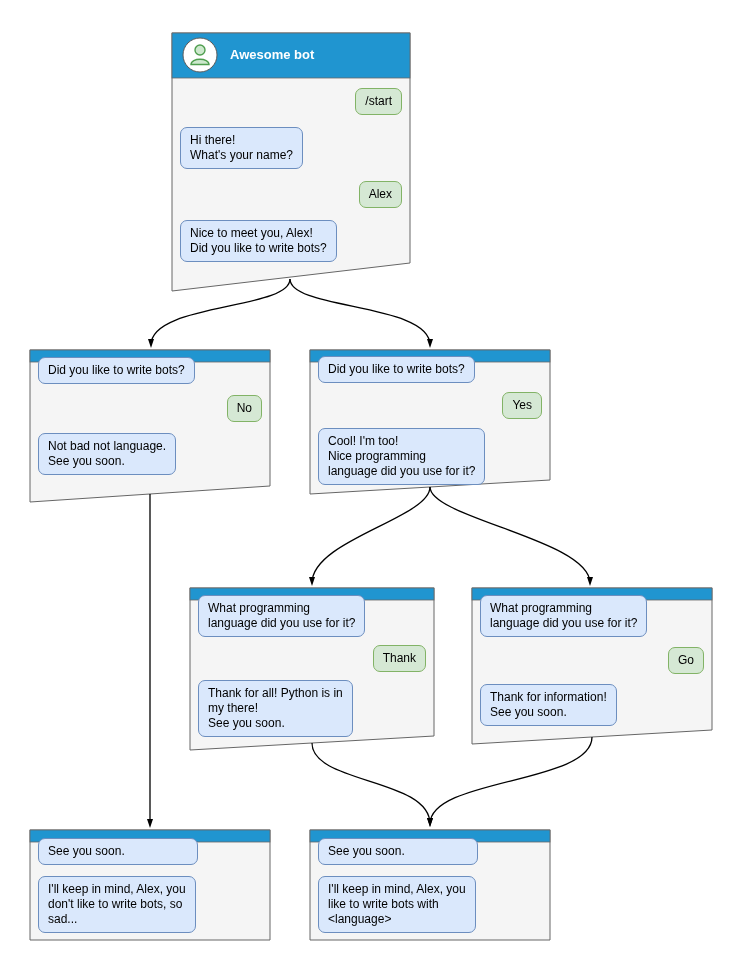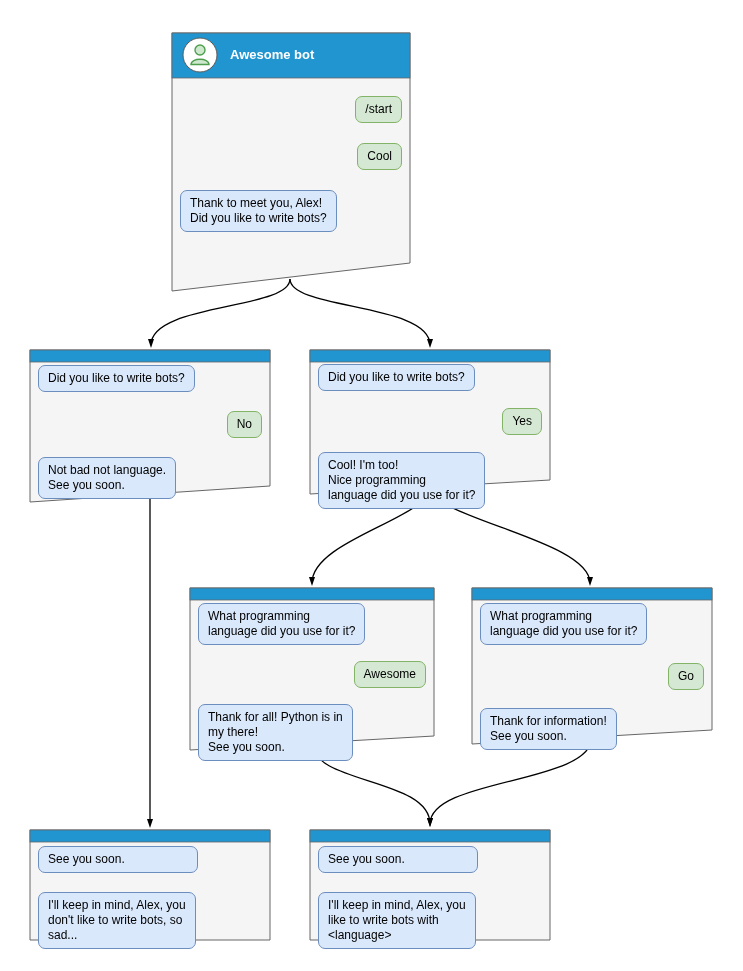--- a/index.html
+++ b/index.html
@@ -2,21 +2,21 @@
 <html><head>
 <meta charset="utf-8">
 <style>
   * { margin:0; padding:0; box-sizing:border-box; }
   html,body { width:743px; height:971px; background:#ffffff; overflow:hidden;
               font-family:"Liberation Sans", sans-serif; }
   .stage { position:absolute; left:0; top:0; width:743px; height:971px; }
   svg.layer { position:absolute; left:0; top:0; }
   .node-body { position:absolute; display:flex; flex-direction:column; }
   .bubble { width:fit-content; max-width:200px; padding:5px 9px; font-size:12px;
-            line-height:1.25; white-space:pre-line; border-radius:7px; color:#000;margin-top:8px; }
+            line-height:1.25; white-space:pre-line; border-radius:7px; color:#000; }
   .bot  { background:#dae8fc; border:1px solid #6c8ebf; align-self:flex-start; }
   .user { background:#d5e8d4; border:1px solid #82b366; align-self:flex-end; }
   .wide { width:160px; }
   .window-title { position:absolute; left:230px; top:47px; color:#fff;
                   font-weight:bold; font-size:13px; }
   .arrow { fill:none; stroke:#000; stroke-width:1.3px; }
   .shape { fill:#f5f5f5; stroke:#666666; stroke-width:1px; }
   .bar   { fill:#2095d0; stroke:#666666; stroke-width:0.8px; }
 </style>
 </head>
@@ -77,22 +77,24 @@
     <path class="arrow" marker-end="url(#arr)" d="M430,487 C430,518 590,540 590,583"></path>
     <path class="arrow" marker-end="url(#arr)" d="M150,494 L150,825"></path>
     <path class="arrow" marker-end="url(#arr)" d="M312,743 C312,784 430,778 430,824"></path>
     <path class="arrow" marker-end="url(#arr)" d="M592,737 C592,784 430,778 430,824"></path>
   </svg>
 
   <div class="window-title">Awesome bot</div>
 
   <div class="node-body" style="left:180px; top:88px; width:222px; gap:12px;">
     <div class="bubble user">/start</div>
-    <div class="bubble user">Cool</div>
-    <div class="bubble bot">Thank to meet you, Alex!
+    <div class="bubble bot">Hi there!
+What's your name?</div>
+    <div class="bubble user">Alex</div>
+    <div class="bubble bot">Nice to meet you, Alex!
 Did you like to write bots?</div>
   </div>
 
   <div class="node-body" style="left:38px; top:357px; width:224px; gap:11px;">
     <div class="bubble bot">Did you like to write bots?</div>
     <div class="bubble user">No</div>
     <div class="bubble bot">Not bad not language.
 See you soon.</div>
   </div>
 
@@ -100,21 +102,21 @@
     <div class="bubble bot">Did you like to write bots?</div>
     <div class="bubble user">Yes</div>
     <div class="bubble bot">Cool! I'm too!
 Nice programming
 language did you use for it?</div>
   </div>
 
   <div class="node-body" style="left:198px; top:595px; width:228px; gap:8px;">
     <div class="bubble bot">What programming
 language did you use for it?</div>
-    <div class="bubble user">Awesome</div>
+    <div class="bubble user">Thank</div>
     <div class="bubble bot">Thank for all! Python is in
 my there!
 See you soon.</div>
   </div>
 
   <div class="node-body" style="left:480px; top:595px; width:224px; gap:10px;">
     <div class="bubble bot">What programming
 language did you use for it?</div>
     <div class="bubble user">Go</div>
     <div class="bubble bot">Thank for information!

